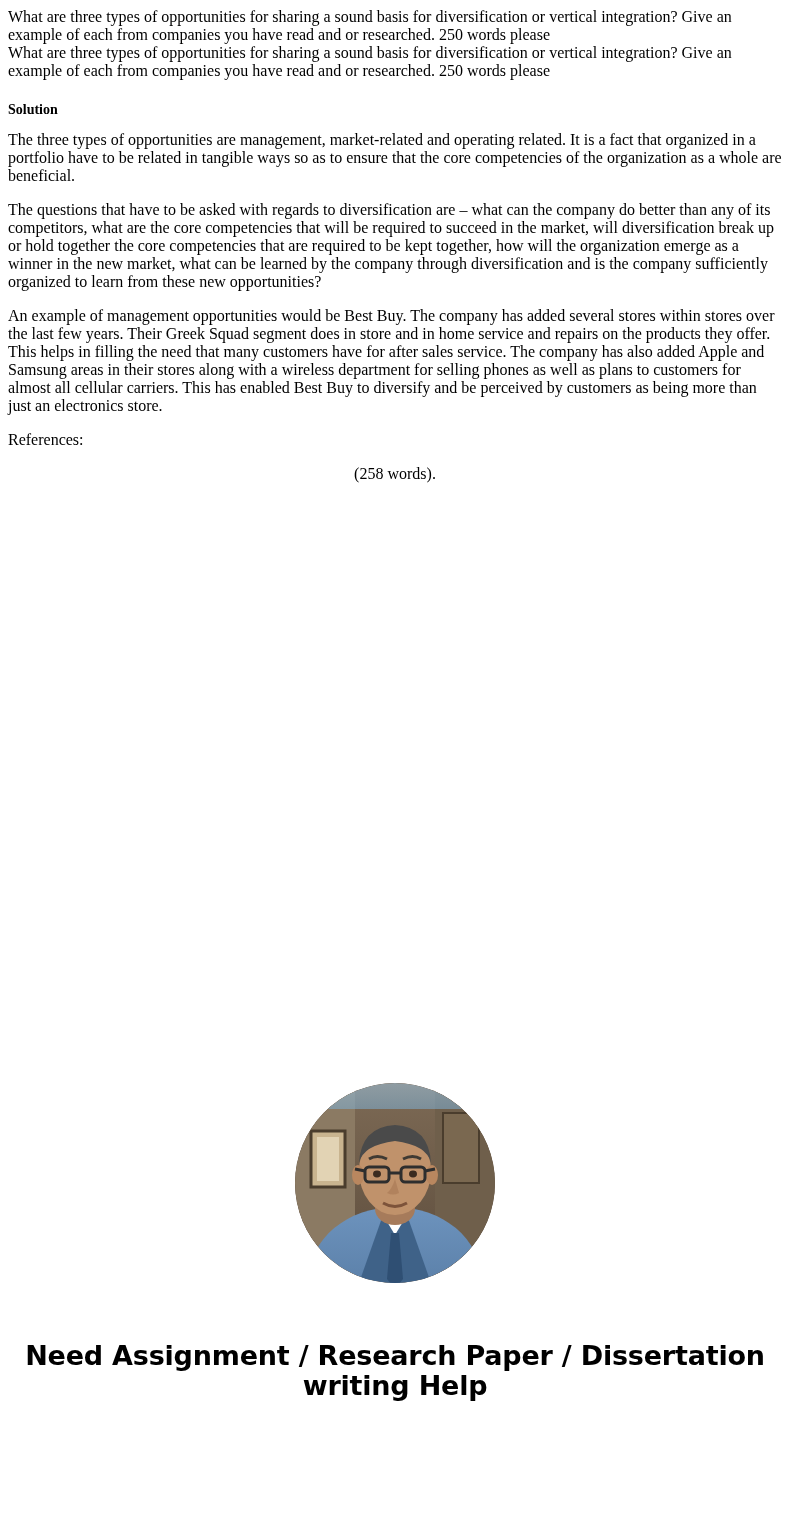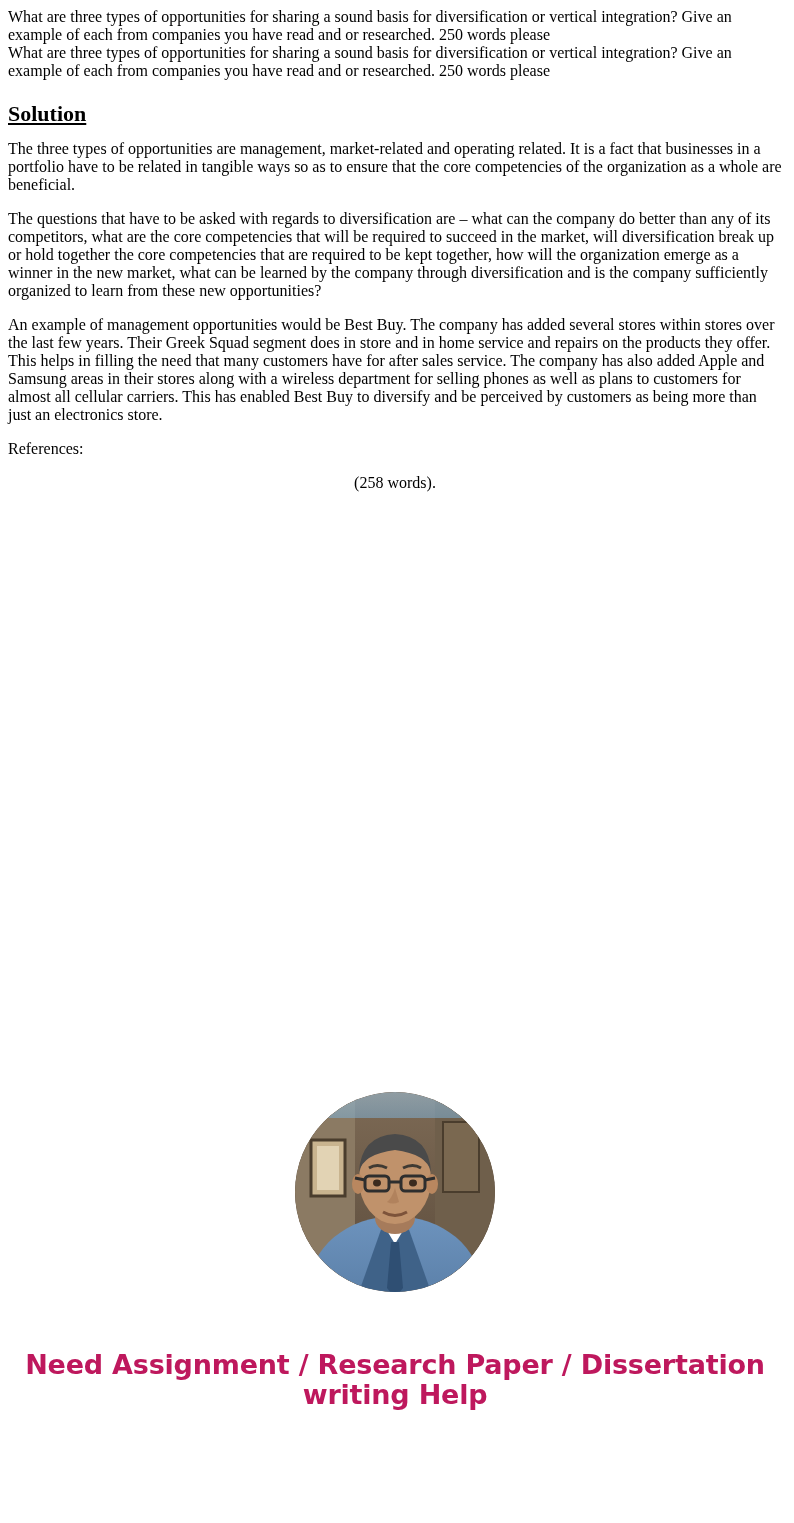--- a/index.html
+++ b/index.html
@@ -22,25 +22,24 @@
   }
   p.q {
     margin: 0;
     font-size: 16px;
     line-height: 18px;
   }
   .q-block {
     margin: 0 0 0 0;
   }
   h2.solution {
-    font-size: 22px;
+    font-size: 14px;
     font-weight: bold;
     margin: 22px 0 14px 0;
     line-height: 1.1;
-    text-decoration: underline;
   }
   p.body {
     margin: 0 0 16px 0;
     font-size: 16px;
     line-height: 18px;
     text-align: left;
   }
   p.body:last-of-type {
     margin-bottom: 0;
   }
@@ -84,21 +83,21 @@
   }
   .avatar svg {
     display: block;
   }
   .promo-text {
     margin-top: 58px;
     font-family: "DejaVu Sans", "Liberation Sans", sans-serif;
     font-weight: bold;
     font-size: 27px;
     line-height: 30px;
-    color: #be185d;
+    color: #000000;
     letter-spacing: -0.2px;
   }
   .promo-line2 {
     font-family: "DejaVu Sans", "Liberation Sans", sans-serif;
     font-weight: bold;
     font-size: 27px;
     line-height: 30px;
     margin-top: 0;
   }
   .spacer-bottom {
@@ -110,21 +109,21 @@
 
 <div class="page">
 
   <div class="q-block">
     <p class="q">What are three types of opportunities for sharing a sound basis for diversification or vertical integration? Give an example of each from companies you have read and or researched. 250 words please</p>
     <p class="q">What are three types of opportunities for sharing a sound basis for diversification or vertical integration? Give an example of each from companies you have read and or researched. 250 words please</p>
   </div>
 
   <h2 class="solution">Solution</h2>
 
-  <p class="body">The three types of opportunities are management, market-related and operating related. It is a fact that businesses in a portfolio have to be related in tangible ways so as to ensure that the core competencies of the organization as a whole are beneficial.</p>
+  <p class="body">The three types of opportunities are management, market-related and operating related. It is a fact that organized in a portfolio have to be related in tangible ways so as to ensure that the core competencies of the organization as a whole are beneficial.</p>
   <p class="body">The questions that have to be asked with regards to diversification are – what can the company do better than any of its competitors, what are the core competencies that will be required to succeed in the market, will diversification break up or hold together the core competencies that are required to be kept together, how will the organization emerge as a winner in the new market, what can be learned by the company through diversification and is the company sufficiently organized to learn from these new opportunities?</p>
   <p class="body">An example of management opportunities would be Best Buy. The company has added several stores within stores over the last few years. Their Greek Squad segment does in store and in home service and repairs on the products they offer. This helps in filling the need that many customers have for after sales service. The company has also added Apple and Samsung areas in their stores along with a wireless department for selling phones as well as plans to customers for almost all cellular carriers. This has enabled Best Buy to diversify and be perceived by customers as being more than just an electronics store.</p>
 
   <p class="refs-label">References:</p>
 
 
   <p class="wordcount">(258 words).</p>
 
   <div class="promo">
     <div class="avatar-wrap">

